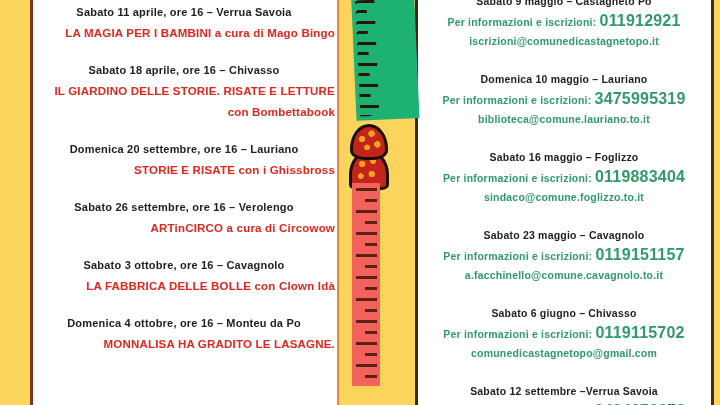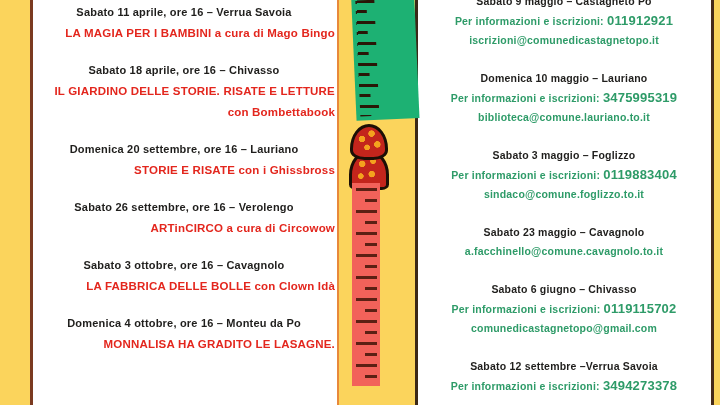--- a/index.html
+++ b/index.html
@@ -91,21 +91,21 @@
   }
   .contact-block{ margin-bottom:19px; }
   .ct-date{
     color:#1F1E1C; font-size:10.5px; line-height:19px; font-weight:700;
     letter-spacing:0.2px;
   }
   .ct-info, .ct-email{
     color:#2E9B68; font-size:10.5px; line-height:19px; font-weight:700;
     letter-spacing:0.2px;
   }
-  .ct-phone{ font-size:13px; }
+  .ct-phone{ font-size:16px; }
 </style>
 </head>
 <body>
 
 <div class="page">
 
   <div class="band-left"></div>
   <div class="band-right"></div>
 
   <div class="col-left">
@@ -156,26 +156,27 @@
       <div class="ct-date">Sabato 9 maggio – Castagneto Po</div>
       <div class="ct-info"><span>Per informazioni e iscrizioni:</span> <span class="ct-phone">011912921</span></div>
       <div class="ct-email">iscrizioni@comunedicastagnetopo.it</div>
     </div>
     <div class="contact-block">
       <div class="ct-date">Domenica 10 maggio – Lauriano</div>
       <div class="ct-info"><span>Per informazioni e iscrizioni:</span> <span class="ct-phone">3475995319</span></div>
       <div class="ct-email">biblioteca@comune.lauriano.to.it</div>
     </div>
     <div class="contact-block">
-      <div class="ct-date">Sabato 3 maggio – Foglizzo</div>
+      <div class="ct-date">Sabato 16 maggio – Foglizzo</div>
       <div class="ct-info"><span>Per informazioni e iscrizioni:</span> <span class="ct-phone">0119883404</span></div>
       <div class="ct-email">sindaco@comune.foglizzo.to.it</div>
     </div>
     <div class="contact-block">
       <div class="ct-date">Sabato 23 maggio – Cavagnolo</div>
+      <div class="ct-info"><span>Per informazioni e iscrizioni:</span> <span class="ct-phone">0119151157</span></div>
       <div class="ct-email">a.facchinello@comune.cavagnolo.to.it</div>
     </div>
     <div class="contact-block">
       <div class="ct-date">Sabato 6 giugno – Chivasso</div>
       <div class="ct-info"><span>Per informazioni e iscrizioni:</span> <span class="ct-phone">0119115702</span></div>
       <div class="ct-email">comunedicastagnetopo@gmail.com</div>
     </div>
     <div class="contact-block">
       <div class="ct-date">Sabato 12 settembre –Verrua Savoia</div>
       <div class="ct-info"><span>Per informazioni e iscrizioni:</span> <span class="ct-phone">3494273378</span></div>

